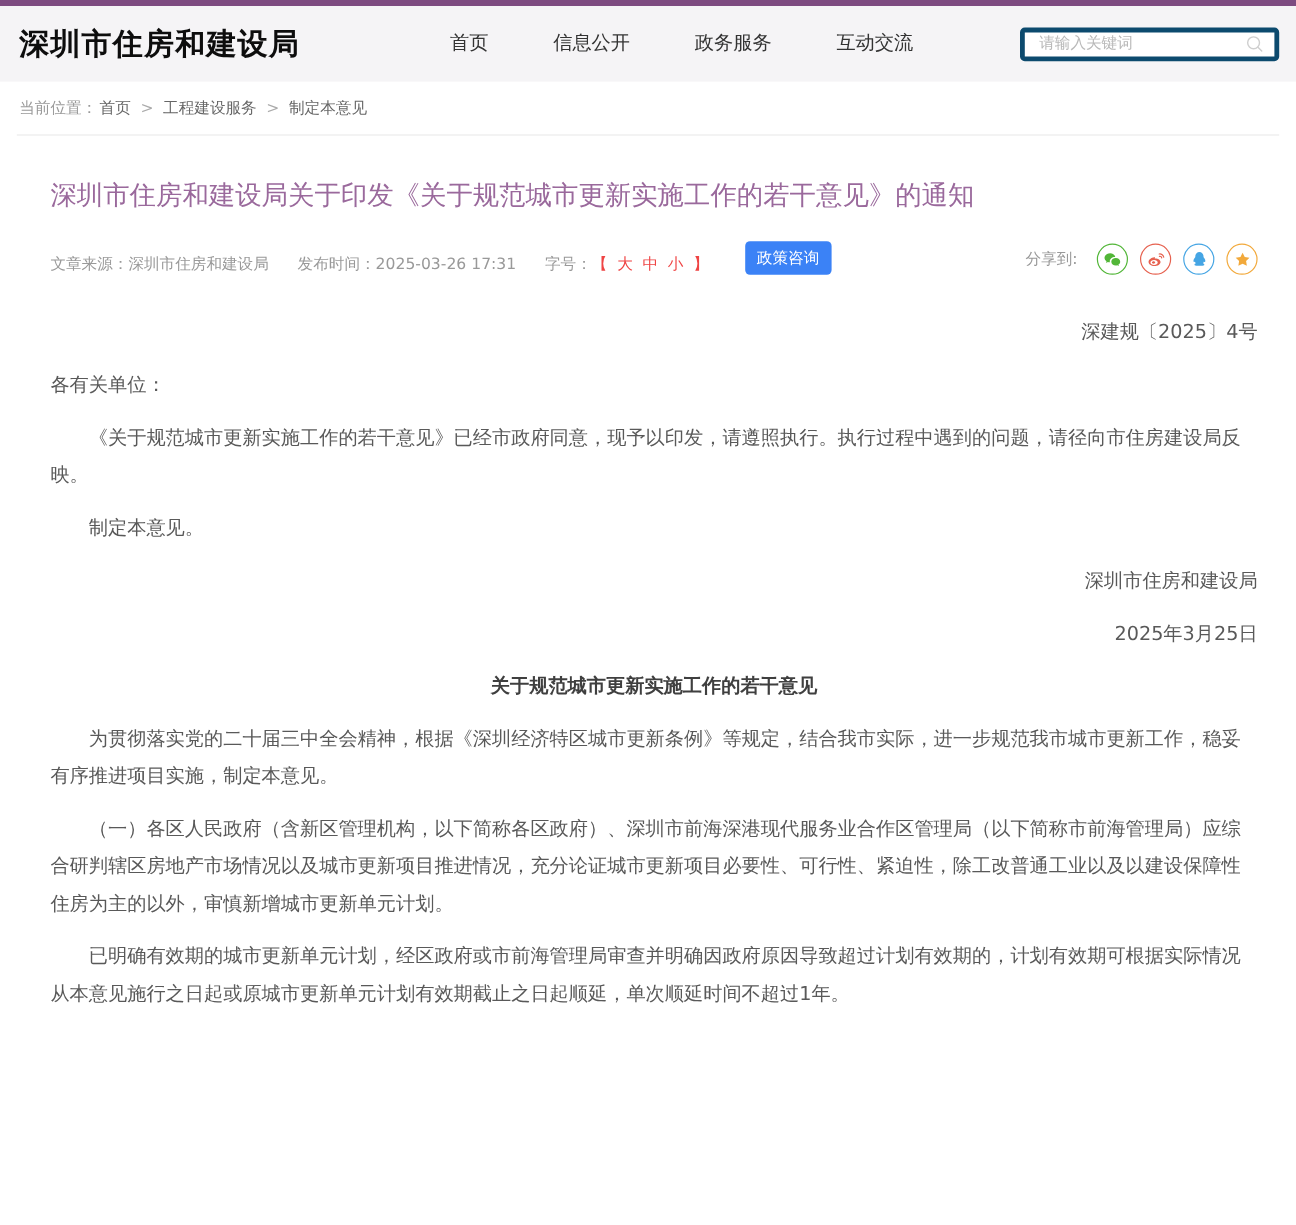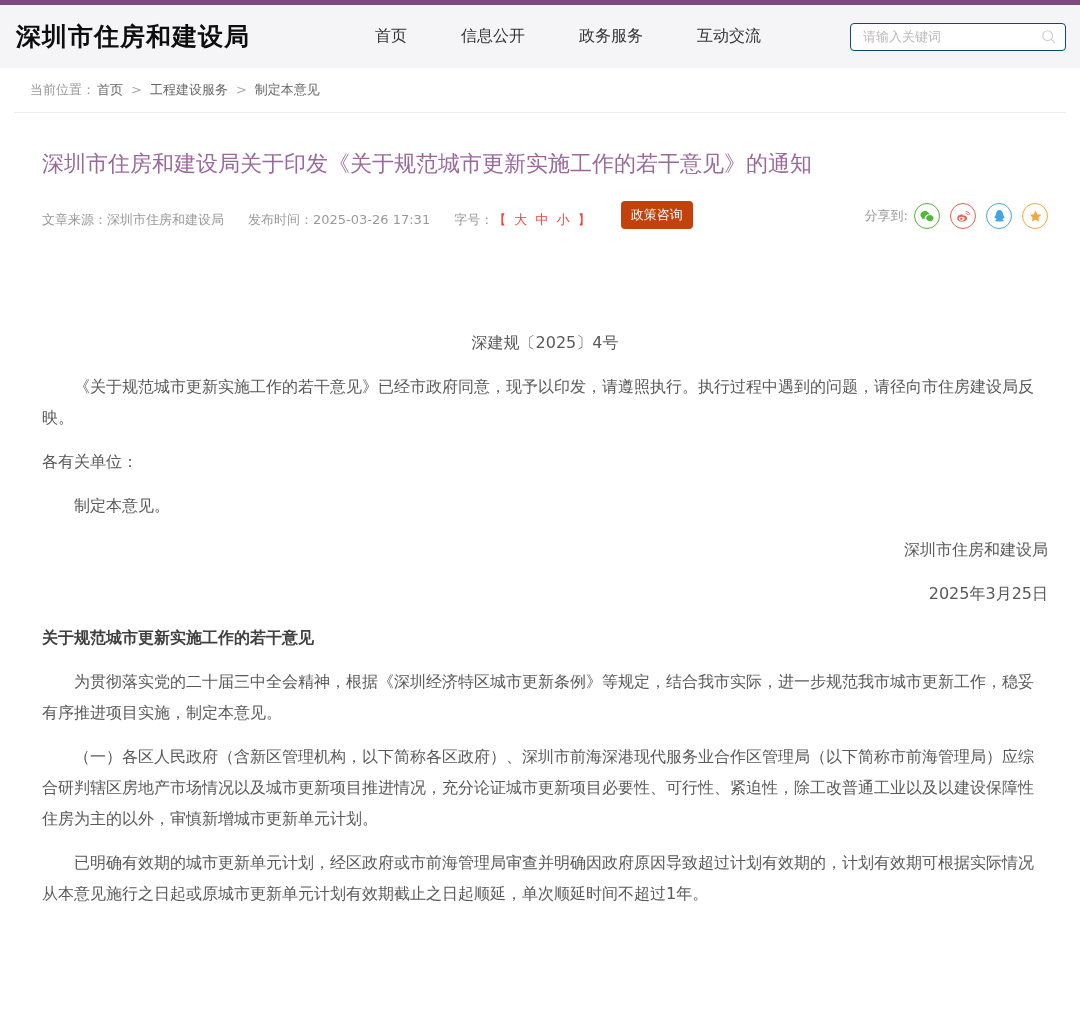--- a/index.html
+++ b/index.html
@@ -7,53 +7,53 @@
     width:1080px;height:1021px;overflow:hidden;background:#fff;
     font-family:"DejaVu Sans","Liberation Sans",sans-serif;color:#595959;
   }
   
   .topbar{height:5px;background:#7d4b80}
   .site-header{height:63px;background:#f5f4f6;display:flex;align-items:center;padding:0 10px}
   .logo{font-size:25px;font-weight:bold;color:#0d0d0d;letter-spacing:1px;margin-left:6px;white-space:nowrap}
   .main-nav{display:flex;align-items:center;margin-left:125px;gap:54px;font-size:16px;color:#333}
   .nav-item{cursor:pointer;white-space:nowrap}
   .search-box{margin-left:auto;margin-right:4px;width:216px;height:28px;background:#fff;
-    border:1px solid #0c4a6e;border-radius:4px;display:flex;align-items:center;padding:0 8px 0 10px;box-sizing:border-box}
+    border:4px solid #0c4a6e;border-radius:4px;display:flex;align-items:center;padding:0 8px 0 10px;box-sizing:border-box}
   .search-box input{border:none;outline:none;flex:1;font-size:13px;color:#333;background:transparent;min-width:0;
     font-family:"DejaVu Sans","Liberation Sans",sans-serif}
   .search-box input::placeholder{color:#b9b9b9}
   .search-icon{display:flex;align-items:center}
   
-  .breadcrumb-row{height:44px;display:flex;align-items:center;padding:0 30px;font-size:13px;color:#999}
+  .breadcrumb-row{height:44px;display:flex;align-items:center;padding:0 16px;font-size:13px;color:#999}
   .crumb{color:#666;cursor:pointer;margin:0 2px}
   .crumb-sep{color:#aaa;margin:0 6px}
   .rule{border-bottom:1px solid #ebebeb;margin:0 14px}
   
   .content{padding:0 32px 0 42px}
   .article-title{color:#9a699c;font-size:22px;font-weight:normal;line-height:30px;margin:36px 0 0 0}
   .meta-row{display:flex;align-items:flex-end;margin-top:22px;font-size:13px;color:#999;white-space:nowrap}
   .meta-item{margin-right:24px}
   .meta-label{color:#999}
   .meta-value{color:#999}
   .size-options{color:#ef4444;letter-spacing:2px;cursor:pointer}
   .badge{background:#8d4f90;color:#fff;border:none;border-radius:4px;padding:5px 10px;font-size:13px;
     margin-left:4px;cursor:pointer;font-family:inherit}
-  .share{margin-left:auto;display:flex;align-items:center;gap:4px}
+  .share{margin-left:auto;display:flex;align-items:center;gap:14px}
   .share-label{color:#999;margin-right:2px}
   .share-icon{width:26px;height:26px;border-radius:50%;border:1px solid;display:flex;align-items:center;
     justify-content:center;cursor:pointer;background:#fff;box-sizing:border-box}
   .share-icon svg{display:block}
   
-  .doc-number{text-align:center;margin-top:98px;font-size:16px;line-height:31px}
+  .doc-number{text-align:right;margin-top:32px;font-size:16px;line-height:31px}
   .article-body{font-size:16px;line-height:31px;color:#595959}
   .para{margin:13px 0}
   .para.plain{text-indent:0}
   .para.indent{text-indent:2em}
   .para.right{text-align:right}
-  .para.center-bold{font-weight:bold;color:#3f3f3f}
+  .para.center-bold{text-align:center;font-weight:bold;color:#3f3f3f}
 </style>
 </head>
 <body>
 
 <div class="topbar" style="background: rgb(125, 75, 128);"></div>
 
 <header class="site-header">
   <div class="logo">深圳市住房和建设局</div>
   <nav class="main-nav">
       <span class="nav-item">首页</span>
@@ -84,21 +84,21 @@
   <div class="meta-row">
     <span class="meta-item">
       <span class="meta-label">文章来源：</span><span class="meta-value">深圳市住房和建设局</span>
     </span>
     <span class="meta-item">
       <span class="meta-label">发布时间：</span><span class="meta-value">2025-03-26 17:31</span>
     </span>
     <span class="meta-item">
       <span class="meta-label">字号：</span><span class="size-options">【 大 中 小 】</span>
     </span>
-    <button class="badge" style="background: #c2410c;">政策咨询</button>
+    <button class="badge" style="background: #3b82f6;">政策咨询</button>
     <span class="share">
       <span class="share-label">分享到:</span>
       <span id="share-icons" style="display:flex;gap:10px">
           <span class="share-icon" style="border-color: rgb(82, 182, 56);">
             <svg width="17" height="17" viewBox="0 0 24 24">
               <path fill="#52b638" d="M8.7 4.2C5 4.2 2 6.7 2 9.7c0 1.7.9 3.2 2.4 4.2l-.6 1.9 2.2-1.1c.6.2 1.2.3 1.9.3h.5c-.1-.4-.2-.8-.2-1.2 0-2.8 2.7-5.1 6-5.1h.4c-.5-2.6-3-4.5-5.9-4.5zm6.6 5.6c-3 0-5.3 2-5.3 4.4s2.4 4.4 5.3 4.4c.6 0 1.2-.1 1.7-.3l1.9 1-.5-1.7c1.3-.8 2.1-2 2.1-3.4 0-2.4-2.3-4.4-5.2-4.4z"></path>
             </svg>
           </span>
           <span class="share-icon" style="border-color: rgb(230, 97, 79);">
             <svg width="17" height="17" viewBox="0 0 24 24">
@@ -116,22 +116,22 @@
               <path fill="#f2a93b" d="M12 3.6l2.5 5.1 5.6.8-4 4 .9 5.6-5-2.6-5 2.6.9-5.6-4-4 5.6-.8z"></path>
             </svg>
           </span>
         </span>
     </span>
   </div>
 
   <div class="doc-number">深建规〔2025〕4号</div>
 
   <div class="article-body" id="article-body">
+      <p class="para plain">各有关单位：</p>
       <p class="para indent">《关于规范城市更新实施工作的若干意见》已经市政府同意，现予以印发，请遵照执行。执行过程中遇到的问题，请径向市住房建设局反映。</p>
-      <p class="para plain">各有关单位：</p>
       <p class="para indent">制定本意见。</p>
       <p class="para right">深圳市住房和建设局</p>
       <p class="para right">2025年3月25日</p>
       <p class="para center-bold">关于规范城市更新实施工作的若干意见</p>
       <p class="para indent">为贯彻落实党的二十届三中全会精神，根据《深圳经济特区城市更新条例》等规定，结合我市实际，进一步规范我市城市更新工作，稳妥有序推进项目实施，制定本意见。</p>
       <p class="para indent">（一）各区人民政府（含新区管理机构，以下简称各区政府）、深圳市前海深港现代服务业合作区管理局（以下简称市前海管理局）应综合研判辖区房地产市场情况以及城市更新项目推进情况，充分论证城市更新项目必要性、可行性、紧迫性，除工改普通工业以及以建设保障性住房为主的以外，审慎新增城市更新单元计划。</p>
       <p class="para indent">已明确有效期的城市更新单元计划，经区政府或市前海管理局审查并明确因政府原因导致超过计划有效期的，计划有效期可根据实际情况从本意见施行之日起或原城市更新单元计划有效期截止之日起顺延，单次顺延时间不超过1年。</p>
     </div>
 </main>
 

